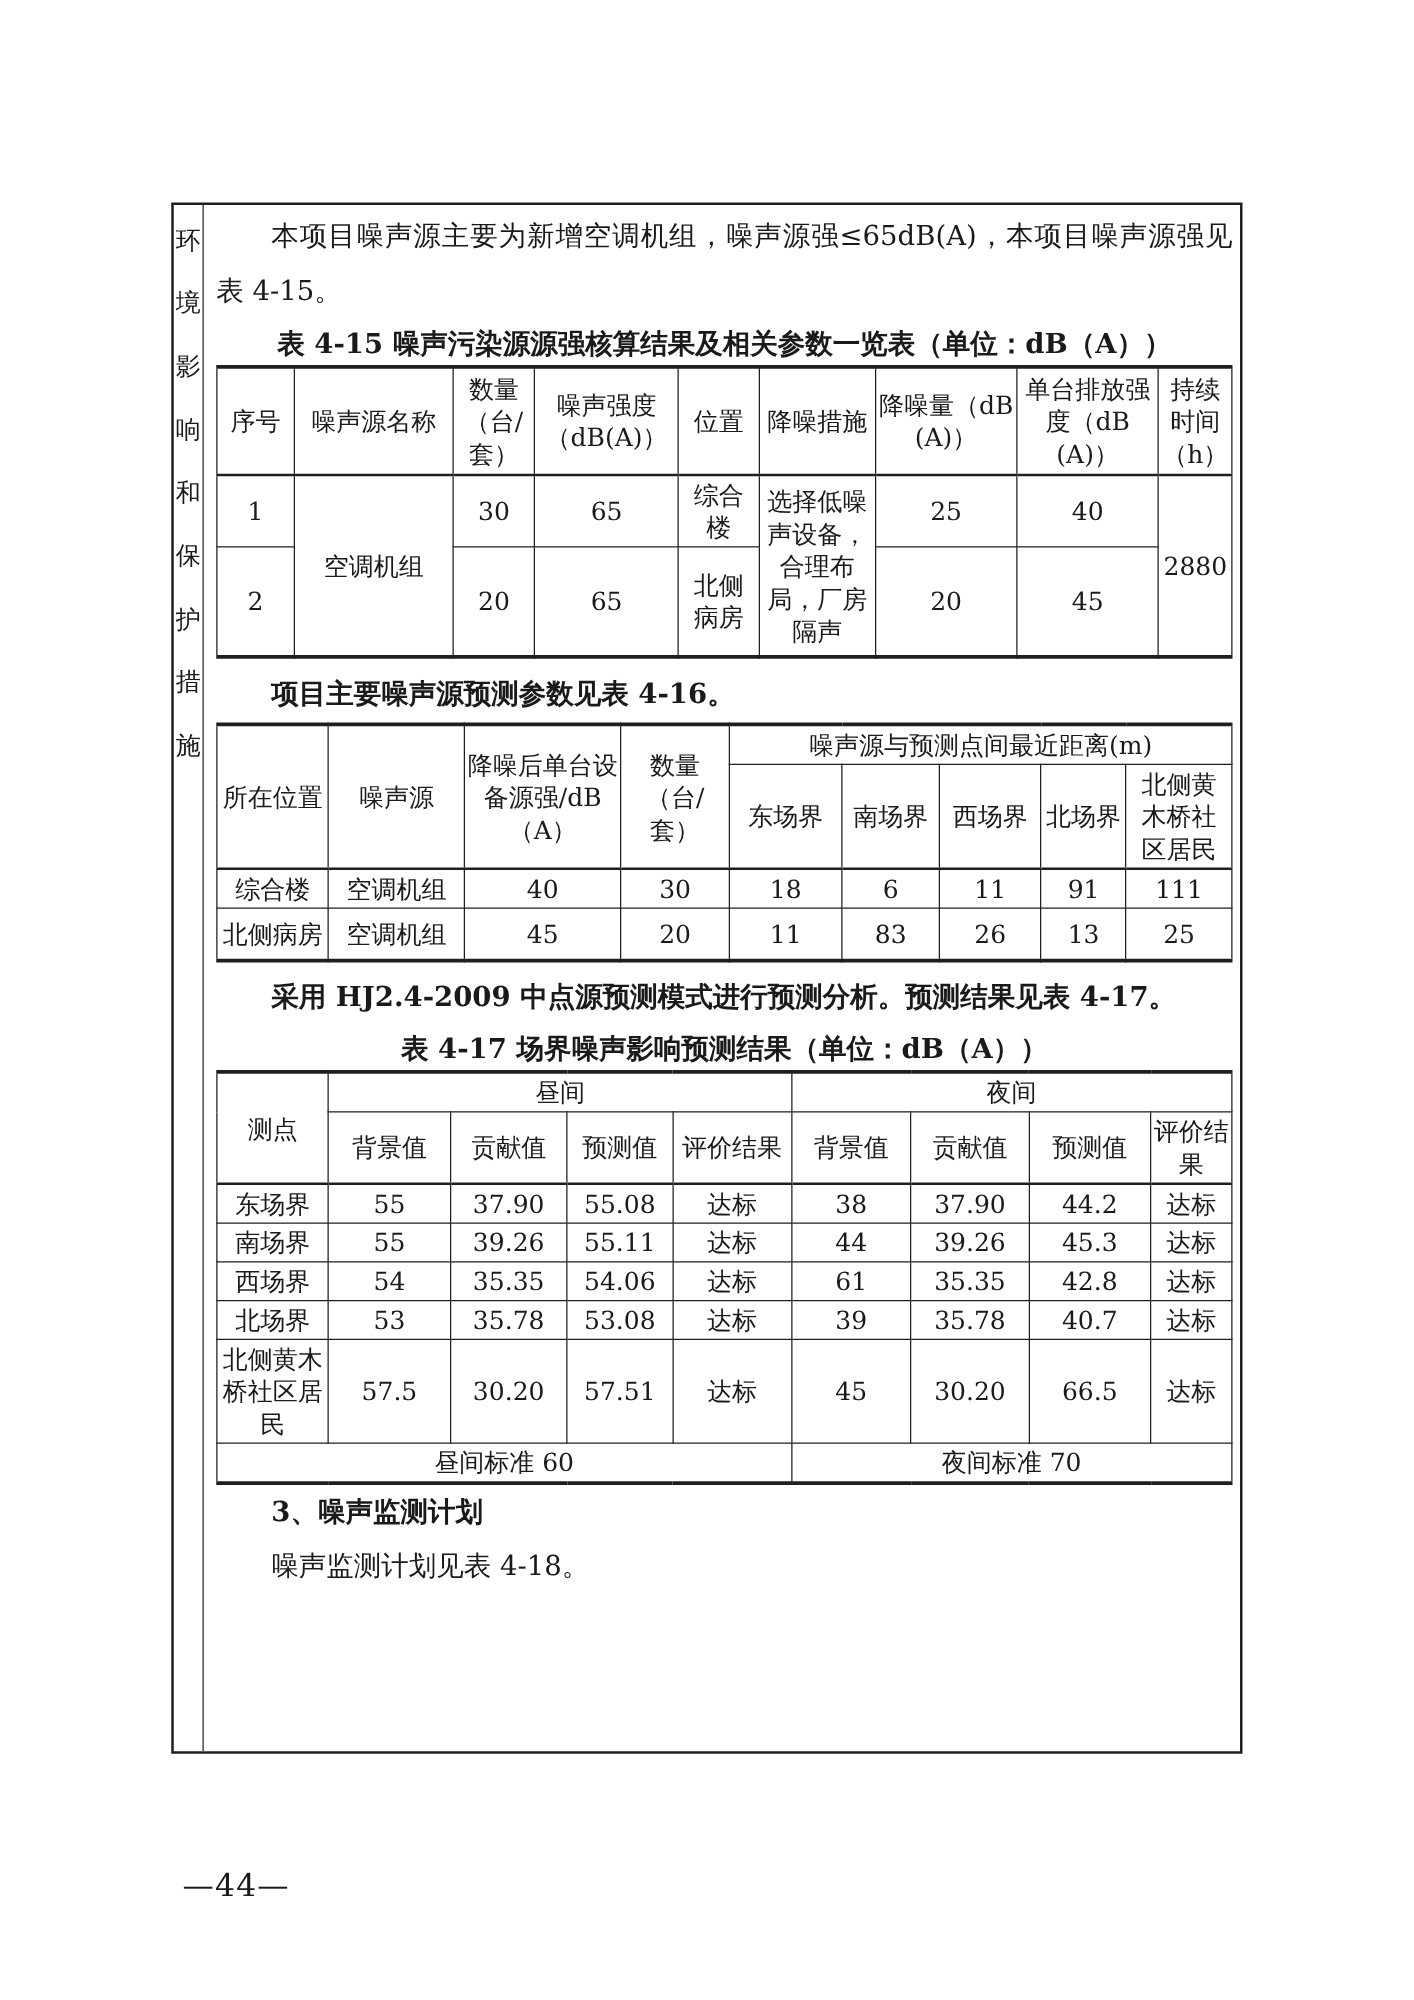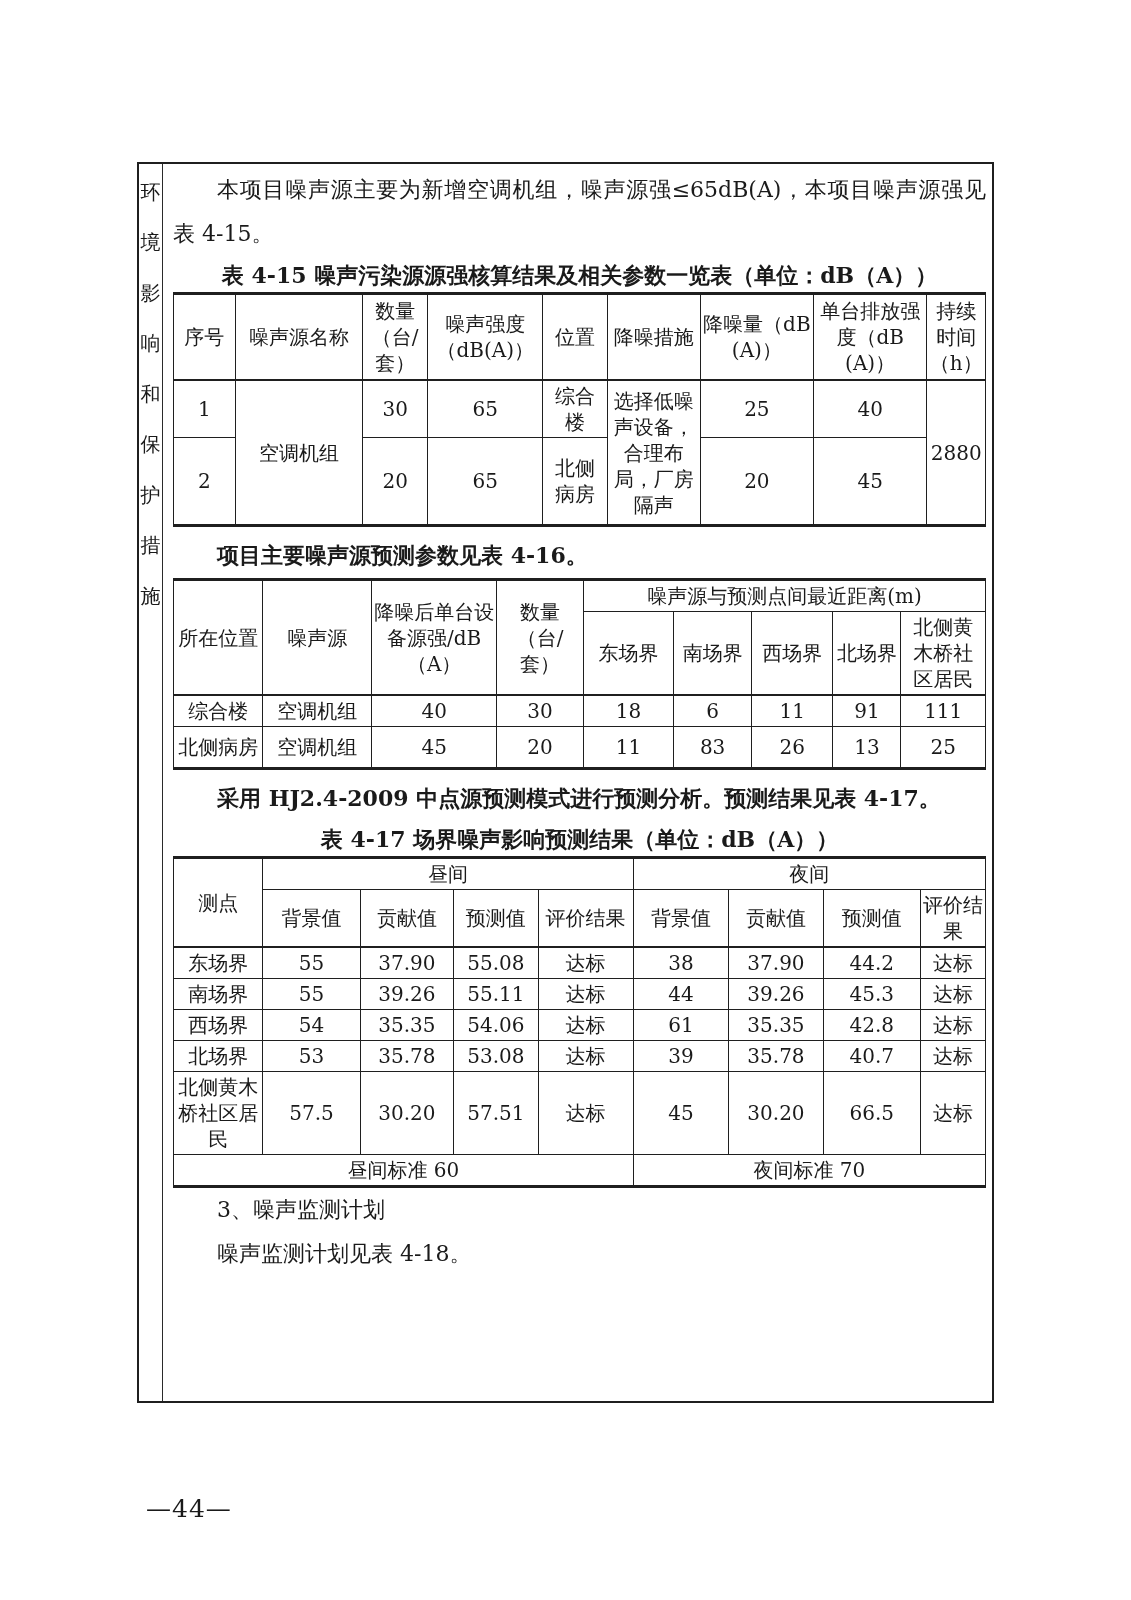--- a/index.html
+++ b/index.html
@@ -35,21 +35,21 @@
     padding: 4px 6px 0 10px;
   }
   .para {
     font-size: 22px;
     line-height: 44px;
     text-indent: 44px;
     margin: 0;
     text-align: justify;
   }
   .mt { margin-top: 6px; font-weight: bold; }
-  .bold { font-weight: normal; }
+  .bold { font-weight: bold; }
   .caption {
     font-size: 22px;
     font-weight: bold;
     text-align: center;
     line-height: 28px;
     margin: 5px 0 3px 0;
   }
   table.tbl {
     width: 100%;
     border-collapse: collapse;

